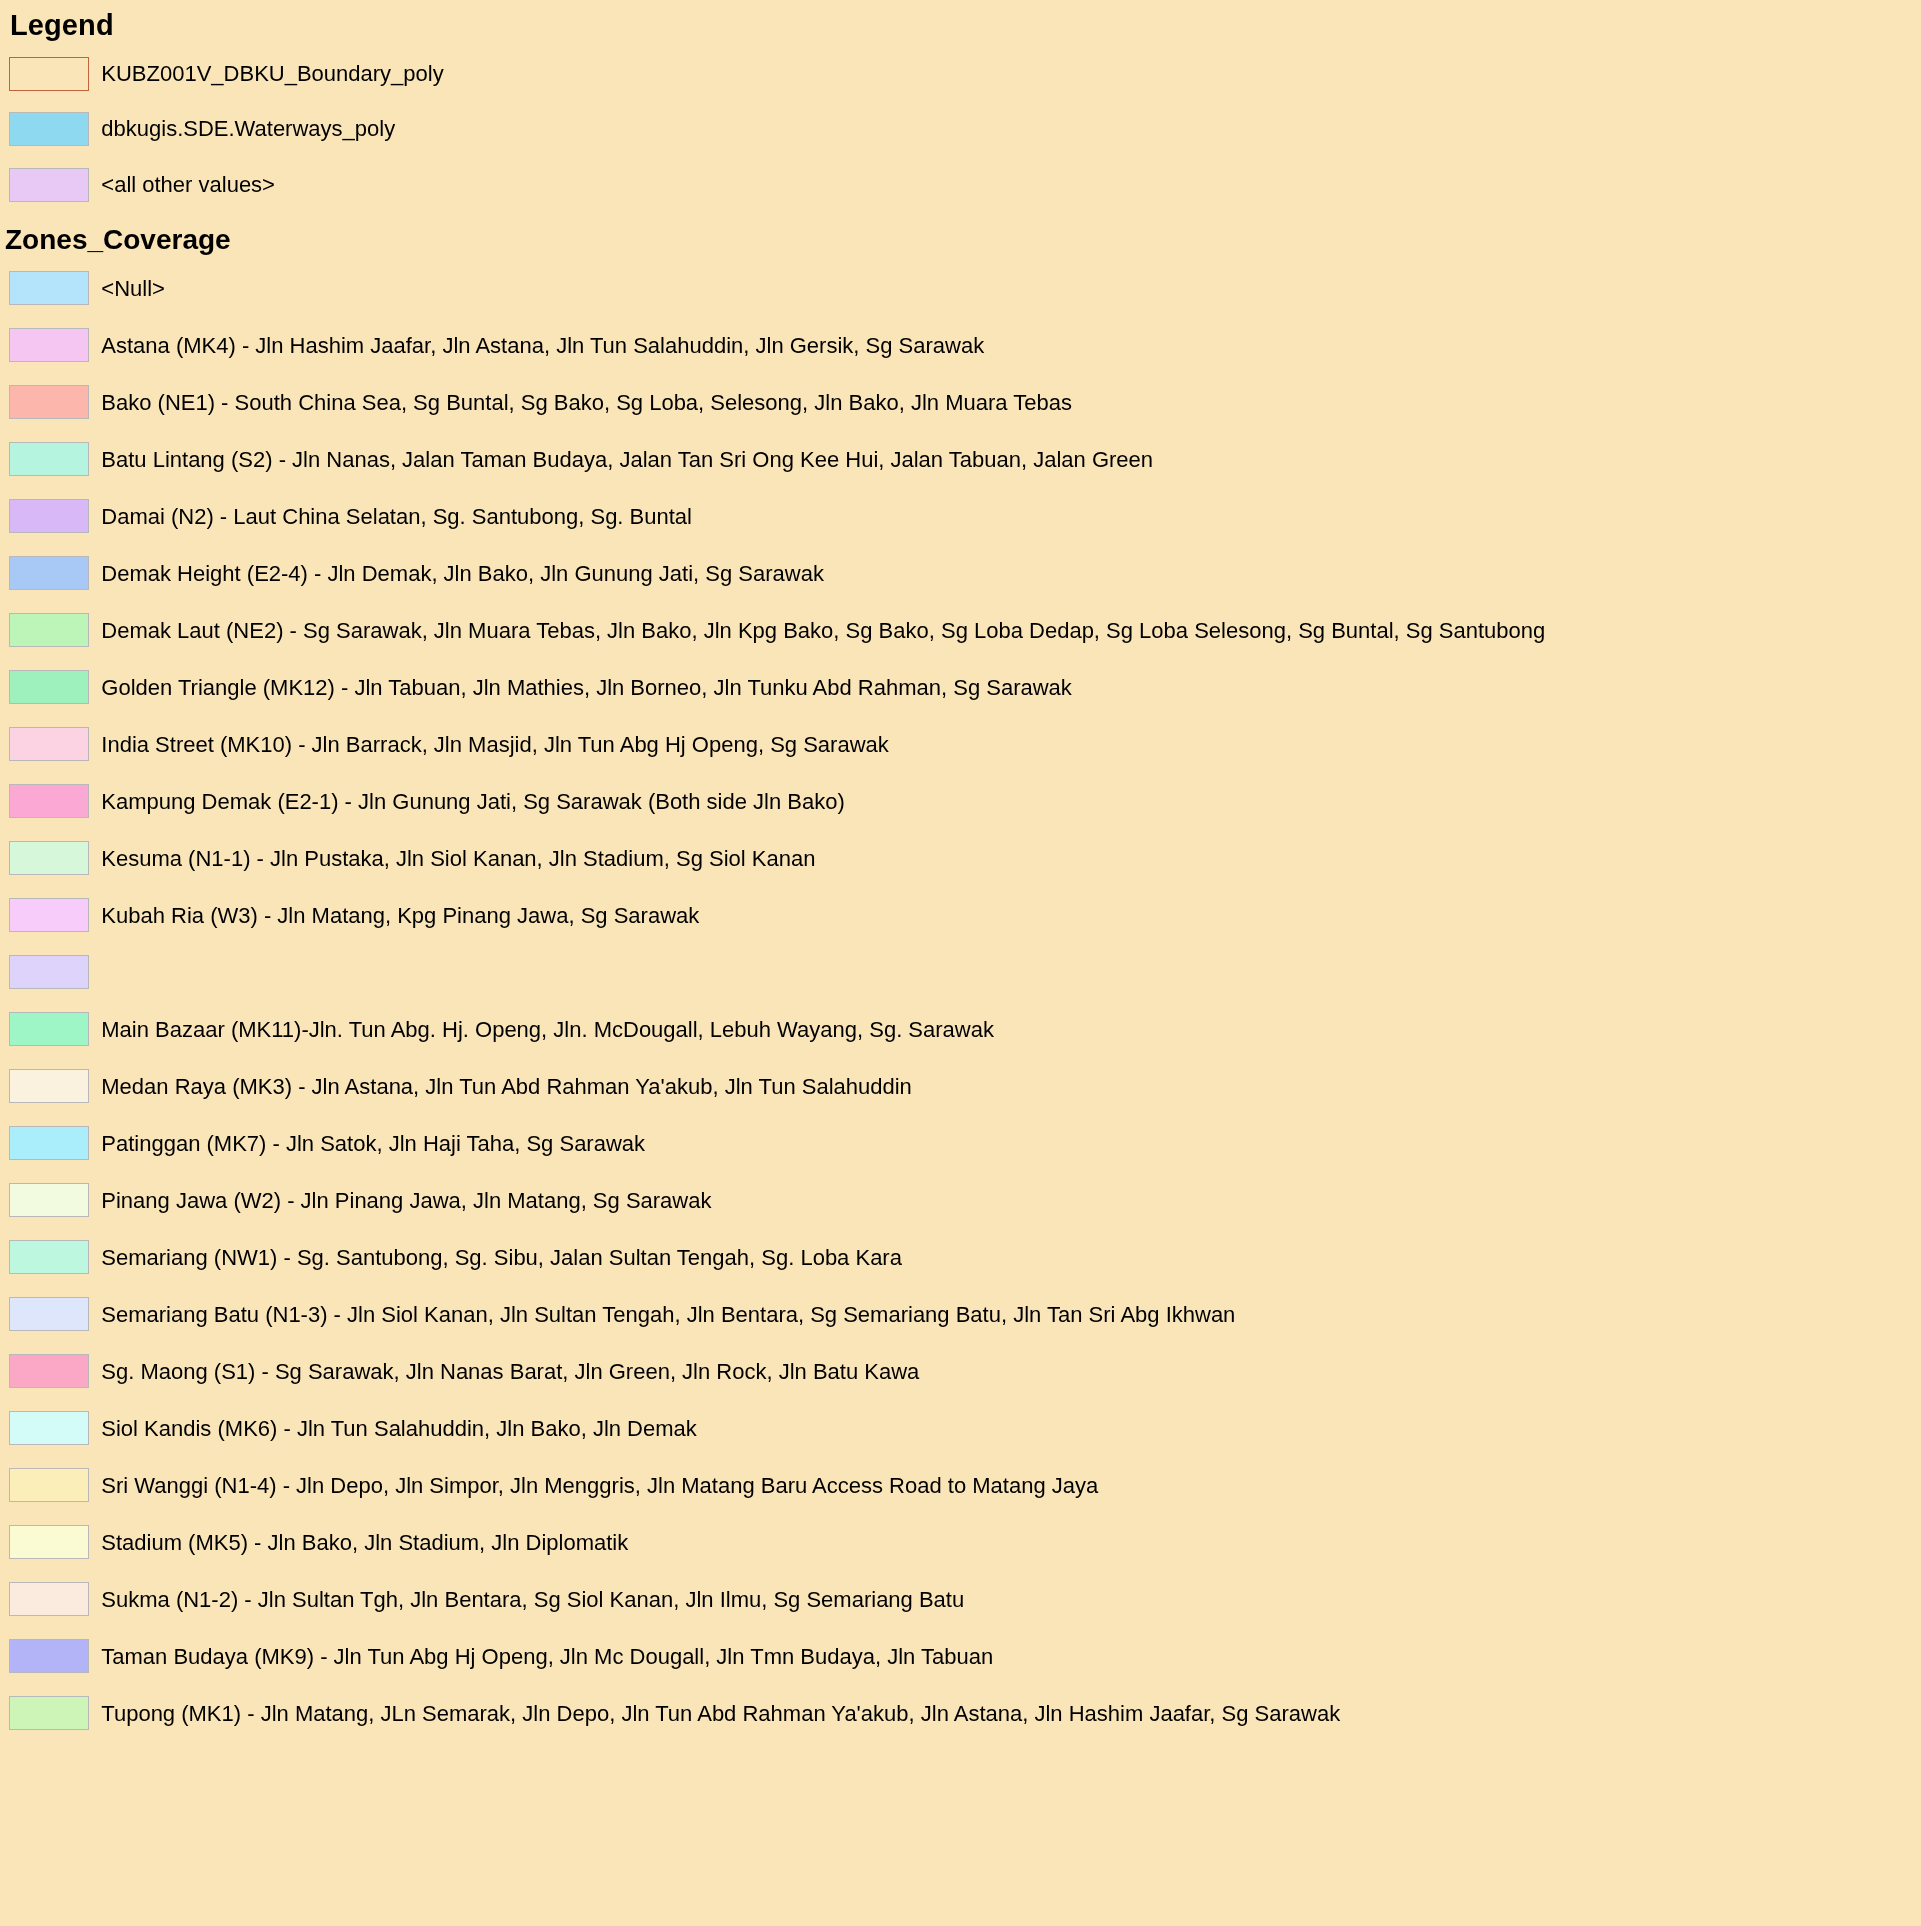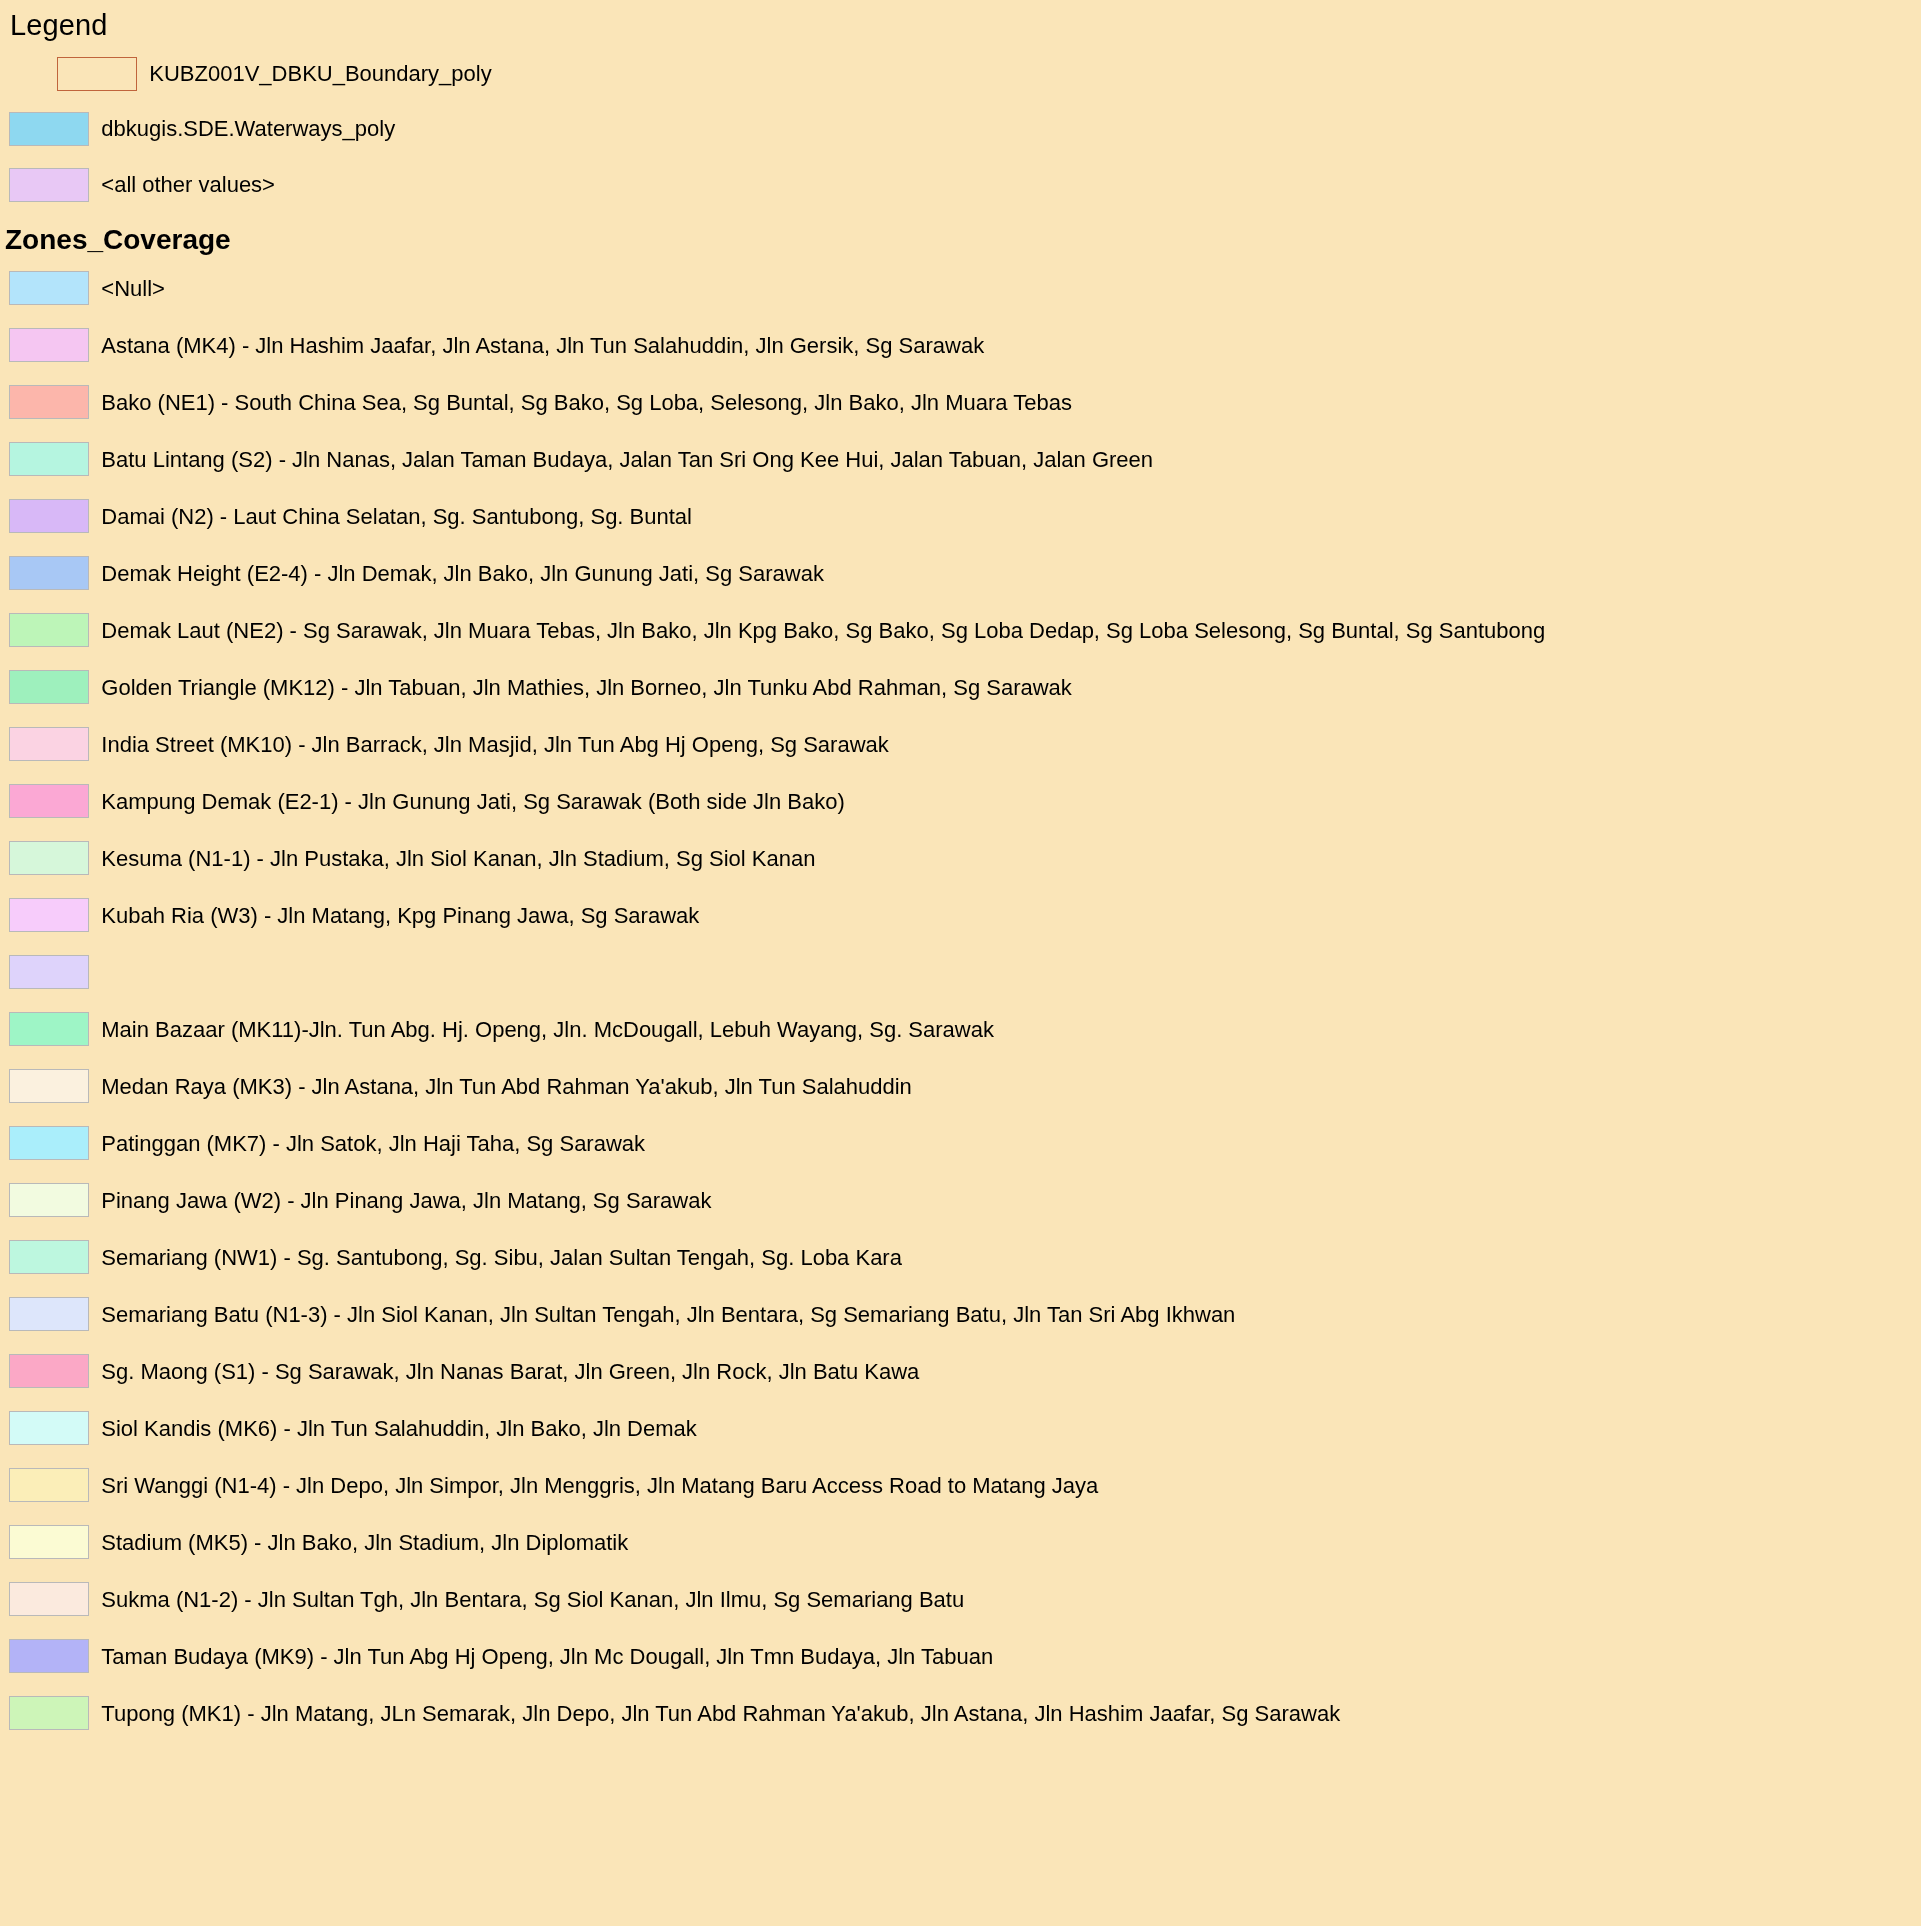--- a/index.html
+++ b/index.html
@@ -12,21 +12,21 @@
     height: 1926px;
     font-family: "Liberation Sans", sans-serif;
     color: #000000;
     overflow: hidden;
   }
   .legend-root {
     padding: 0 0 0 0;
   }
   .legend-title {
     font-size: 29px;
-    font-weight: normal;
+    font-weight: bold;
     margin: 8.8px 0 5px 10px;
     letter-spacing: 0.1px;
   }
   .group-title {
     font-size: 28px;
     font-weight: bold;
     margin: 11.3px 0 3.8px 5px;
   }
   .legend-row {
     display: flex;
@@ -51,21 +51,20 @@
   .row-label {
     font-size: 22px;
     line-height: 25px;
     white-space: nowrap;
   }
   .top-rows .legend-row {
     height: 56px;
   }
   .top-rows .legend-row:first-child {
     height: 54px;
-    padding-left: 48px;
   }
 </style>
 </head>
 <body>
 
 <div class="legend-root">
 
   <div class="legend-title">Legend</div>
 
   <div class="top-rows">

